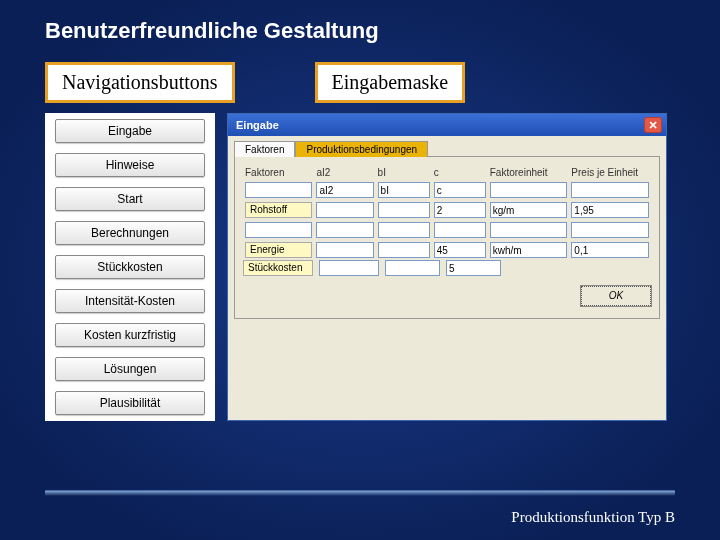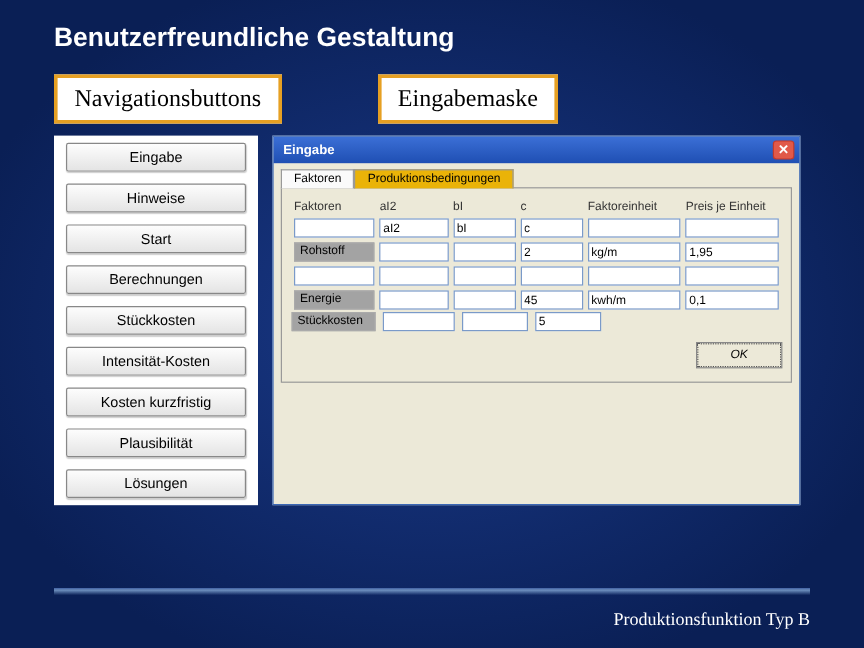--- a/index.html
+++ b/index.html
@@ -134,21 +134,21 @@
     border: 1px solid #7a9ac9;
     background: #fff;
     font-size: 10px;
     padding: 0 2px;
   }
   .row-label {
     display: block;
     width: 100%;
     height: 16px;
     border: 1px solid #aaa;
-    background: #a3a3a3;
+    background: #fef9c3;
     font-size: 10px;
     padding: 0 4px;
     line-height: 14px;
   }
   .sub-label {
     color: #333;
     font-size: 10px;
     margin: 8px 0 4px 2px;
   }
   .bottom-row {
@@ -205,22 +205,22 @@
   <div class="content-row">
 
     <div class="nav-panel">
       <span class="nav-btn">Eingabe</span>
       <span class="nav-btn">Hinweise</span>
       <span class="nav-btn">Start</span>
       <span class="nav-btn">Berechnungen</span>
       <span class="nav-btn">Stückkosten</span>
       <span class="nav-btn">Intensität-Kosten</span>
       <span class="nav-btn">Kosten kurzfristig</span>
+      <span class="nav-btn">Lösungen</span>
       <span class="nav-btn">Plausibilität</span>
-      <span class="nav-btn">Lösungen</span>
     </div>
 
     <div class="dialog">
       <div class="titlebar">
         <span class="titlebar-text">Eingabe</span>
         <span class="close-btn">✕</span>
       </div>
       <div class="tabs">
         <span class="tab active">Faktoren</span>
         <span class="tab">Produktionsbedingungen</span>

